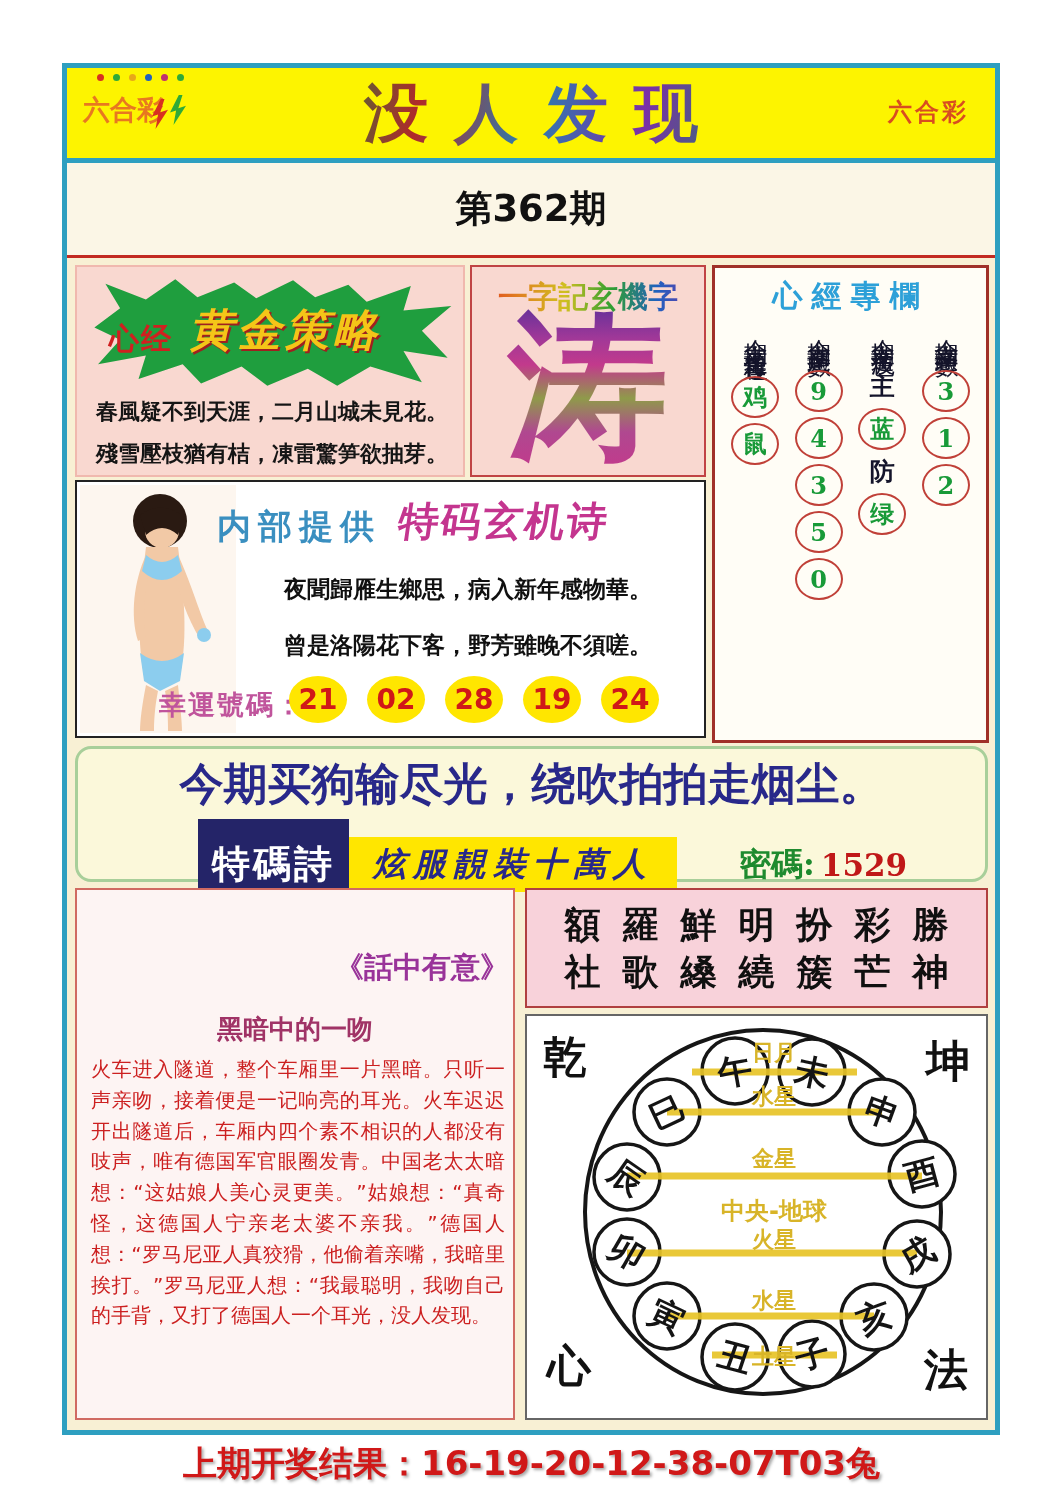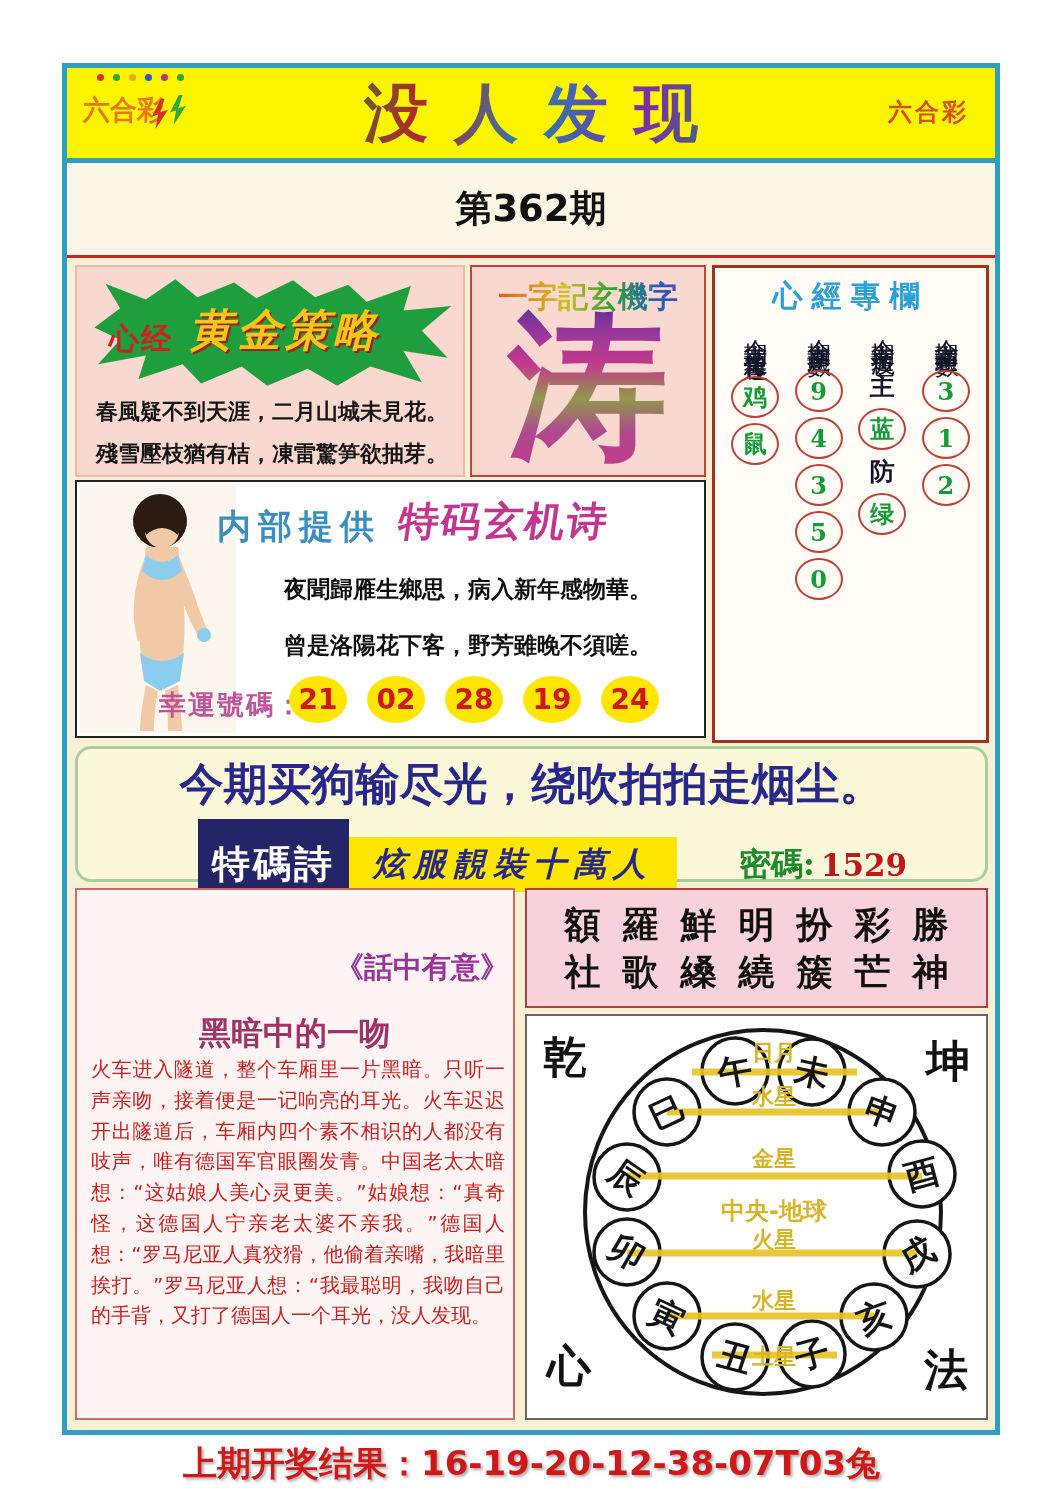--- a/index.html
+++ b/index.html
@@ -90,21 +90,21 @@
   
   .joke{left:8px;top:820px;width:440px;height:532px;background:#fdf4f3;border:2px solid #d06a62;}
   .joke-badge{left:36px;top:26px;width:216px;height:84px;border:3px solid #d89010;border-radius:10px;
     background:linear-gradient(180deg,#e8a818,#f8d858 30%,#fff0a0 55%,#e8b828);
     display:flex;align-items:flex-start;justify-content:center;}
   .joke-badge-text{font-size:44px;font-weight:bold;color:#cc1818;letter-spacing:10px;margin-top:2px;
     text-shadow:1px 1px 0 #fff,-1px -1px 0 #fff,1px -1px 0 #fff,-1px 1px 0 #fff;}
   .joke-chain{position:absolute;bottom:5px;left:8px;right:8px;height:16px;background:#fff;border:1px solid #d89010;
     border-radius:8px;text-align:center;font-size:11px;line-height:14px;color:#c02020;letter-spacing:3px;overflow:hidden;}
   .joke-series{left:258px;top:58px;font-size:29px;font-weight:bold;color:#993399;}
-  .joke-title{left:0;top:122px;width:100%;text-align:center;font-size:32px;font-weight:bold;color:#a03366;}
+  .joke-title{left:0;top:122px;width:100%;text-align:center;font-size:26px;font-weight:bold;color:#a03366;}
   .joke-body{left:14px;top:164px;width:414px;font-size:20px;line-height:1.54;color:#cc2020;text-align:justify;}
 
   
   .couplet{left:458px;top:820px;width:463px;height:120px;background:#f8d2da;border:2px solid #b04040;
     display:flex;flex-direction:column;align-items:center;justify-content:center;}
   .couplet-line{font-size:36px;font-weight:bold;color:#101010;letter-spacing:22px;line-height:1.3;
     font-family:"DejaVu Serif","Liberation Serif",serif;padding-left:22px;}
 
   
   .diagram{left:458px;top:946px;width:463px;height:406px;background:#ffffff;border:2px solid #666;}

